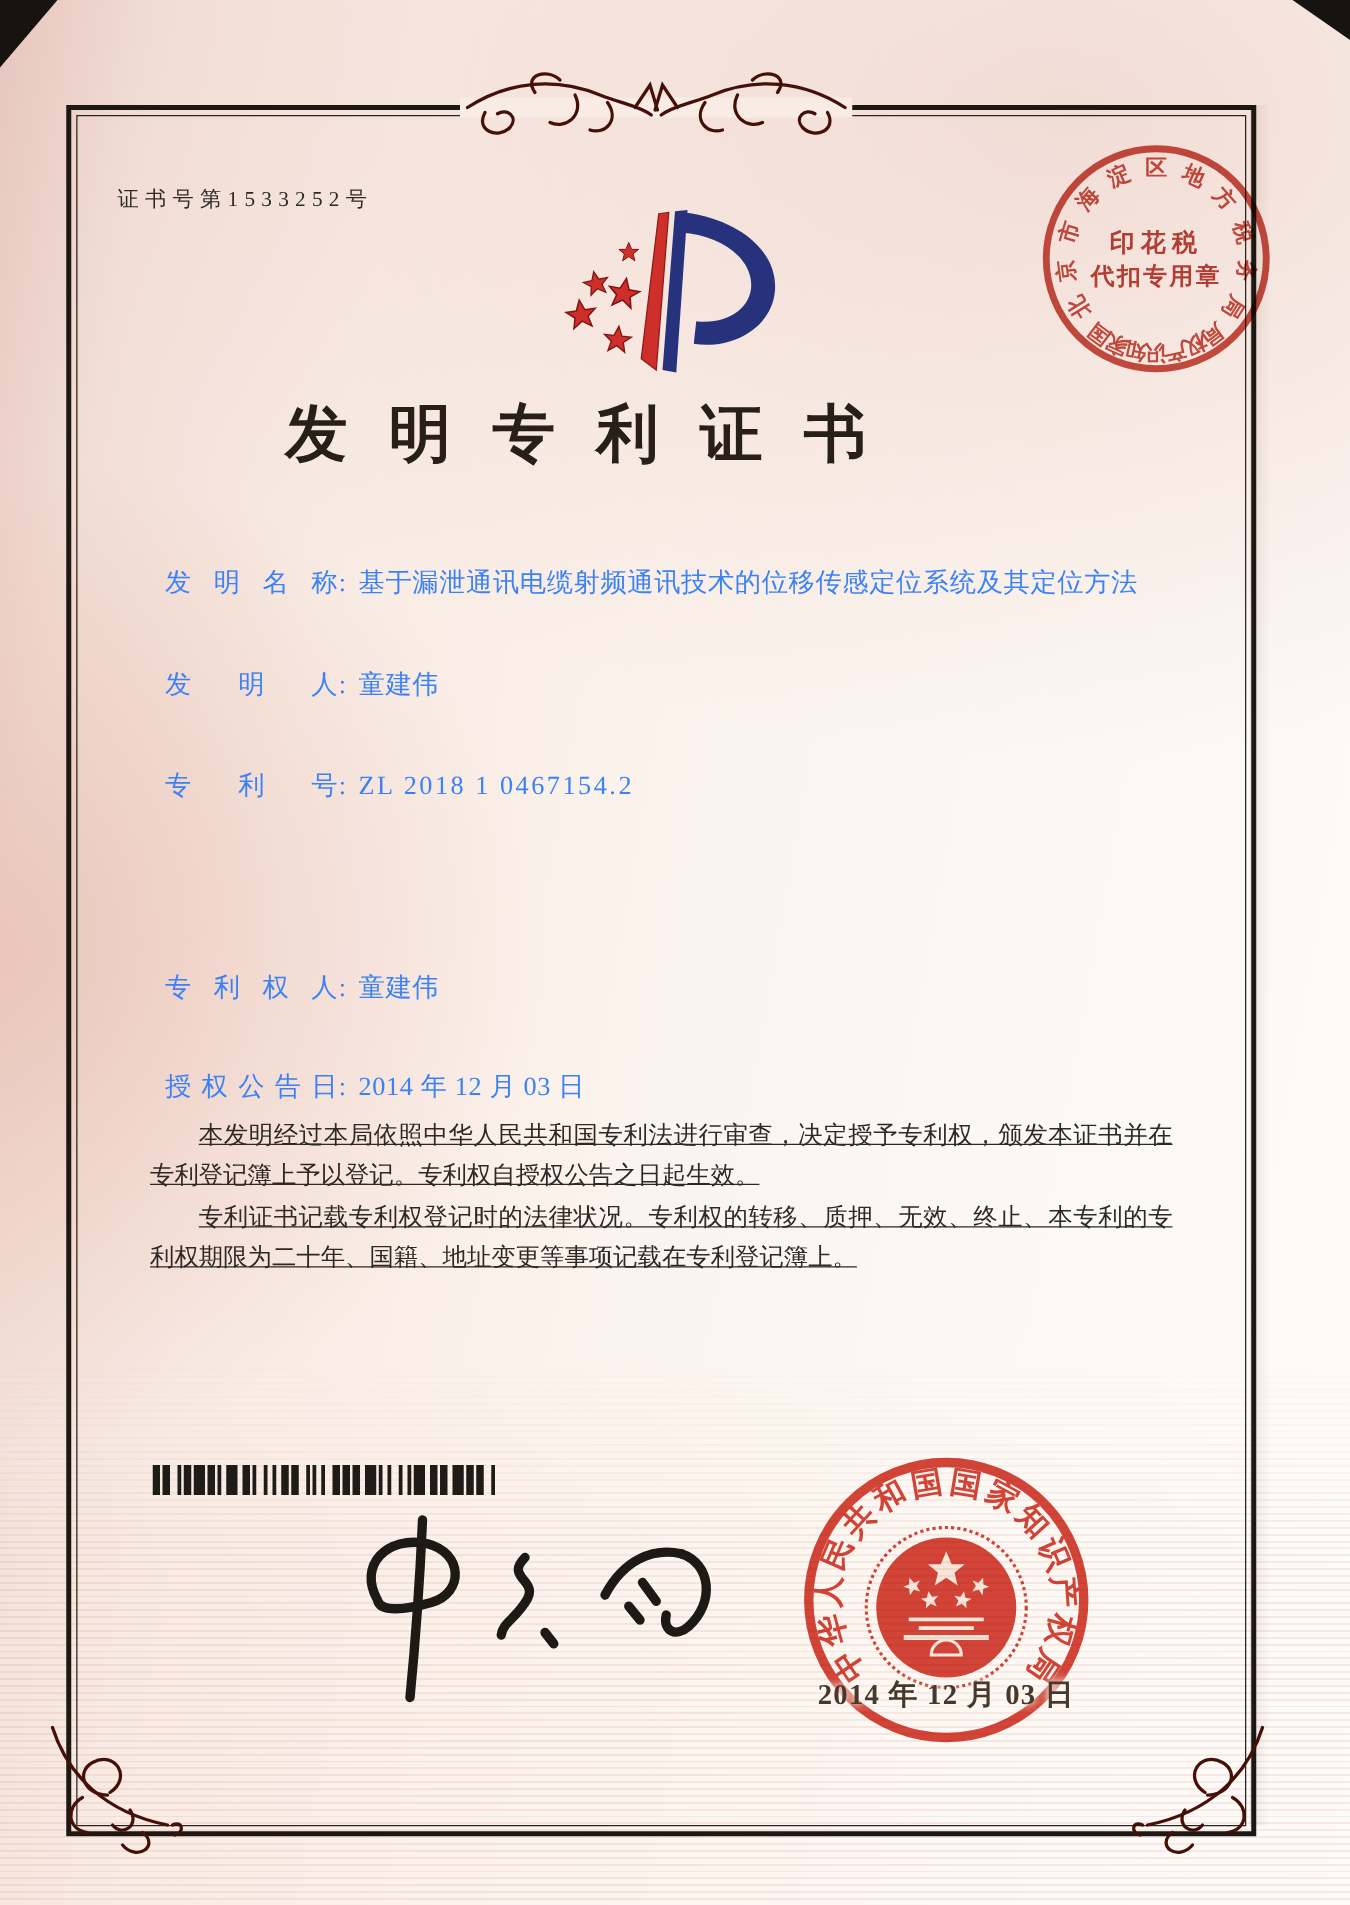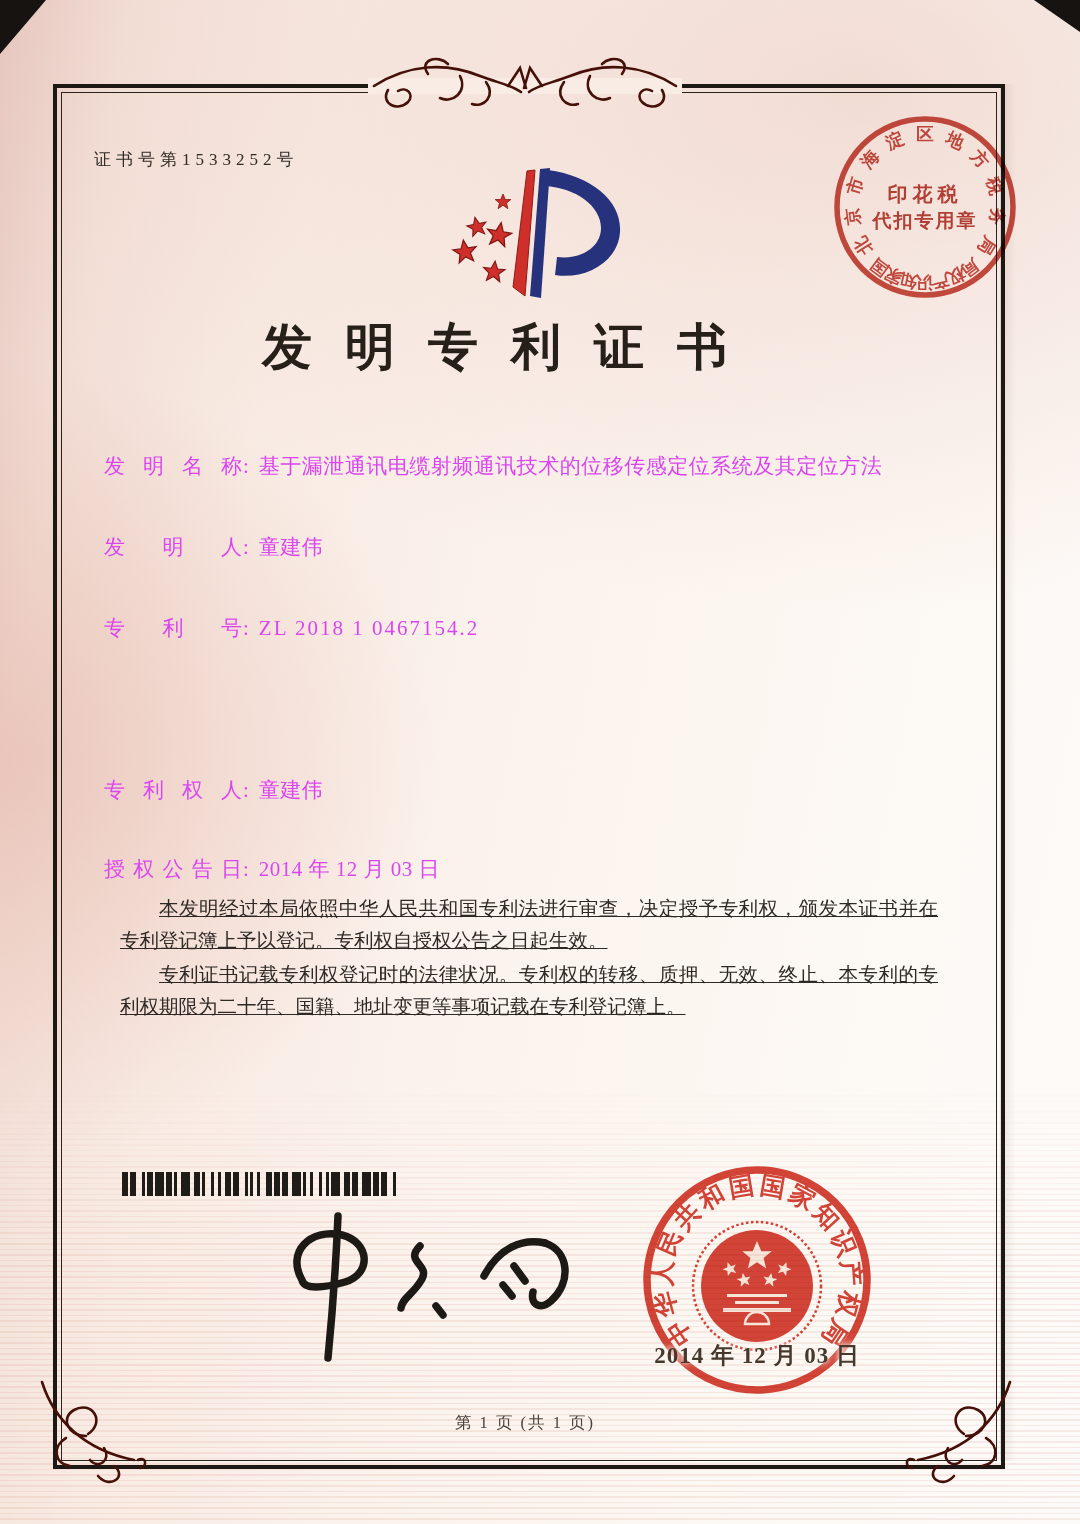--- a/index.html
+++ b/index.html
@@ -14,22 +14,22 @@
   .stripes{position:absolute;left:0;right:0;bottom:0;height:440px;
     background:repeating-linear-gradient(180deg, rgba(210,134,120,.15) 0 1.5px, rgba(255,255,255,0) 1.5px 5.5px);
     -webkit-mask-image:linear-gradient(180deg,transparent,#000 40%);
     mask-image:linear-gradient(180deg,transparent,#000 40%);}
   .frame{position:absolute;left:53px;top:84px;width:944px;height:1377px;
     border:4px solid #1d1813;}
   .frame-inner{position:absolute;inset:4px;border:1.5px solid #2a241e;}
   .certno{position:absolute;left:94px;top:148px;font-size:17px;letter-spacing:5px;color:#2f2a26;}
   .logo{position:absolute;left:428px;top:156px;}
   .title{position:absolute;left:53px;top:314px;width:815px;text-align:center;
-    font-size:50px;font-weight:bold;letter-spacing:33px;text-indent:33px;color:#262019;padding-left:34px;}
-  .field{position:absolute;left:104px;width:830px;font-size:21px;color:#d946ef;white-space:nowrap;}
+    font-size:50px;font-weight:bold;letter-spacing:33px;text-indent:33px;color:#262019;}
+  .field{position:absolute;left:132px;width:830px;font-size:21px;color:#3b82f6;white-space:nowrap;}
   .flabel{display:inline-block;width:138px;text-align:justify;text-align-last:justify;}
   .fcolon{display:inline-block;margin:0 10px 0 1px;}
   .fvalue{letter-spacing:.5px;}
   .bodytext{position:absolute;left:120px;top:893px;width:818px;font-size:19.5px;
     line-height:31.5px;text-align:justify;color:#2e2925;}
   .bodytext p{margin:0 0 3px 0;text-indent:2em;text-decoration:underline;}
   .barcode{position:absolute;left:122px;top:1172px;width:290px;height:24px;display:flex;overflow:hidden;}
   .barcode i{display:block;height:100%;background:#1f1b17;flex:0 0 auto;}
   .signer{position:absolute;left:128px;top:1252px;font-size:23px;letter-spacing:5px;color:#2a2521;line-height:46px;}
   .sig{position:absolute;left:252px;top:1212px;}
@@ -259,15 +259,14 @@
           <rect x="-30" y="8" width="60" height="3"></rect>
           <rect x="-22" y="15" width="44" height="3"></rect>
           <rect x="-34" y="22" width="68" height="4"></rect>
           <path d="M-12,38 a12,12 0 0 1 24,0 Z" fill="none" stroke="#f9ece3" stroke-width="2.5"></path>
         </g>
       </g>
     </svg>
   </div>
   <div class="sealdate">2014 年 12 月 03 日</div>
 
-  <div class="footer">第 1 页 (共 1 页)</div>
 
 </div>
 
 </body></html>

